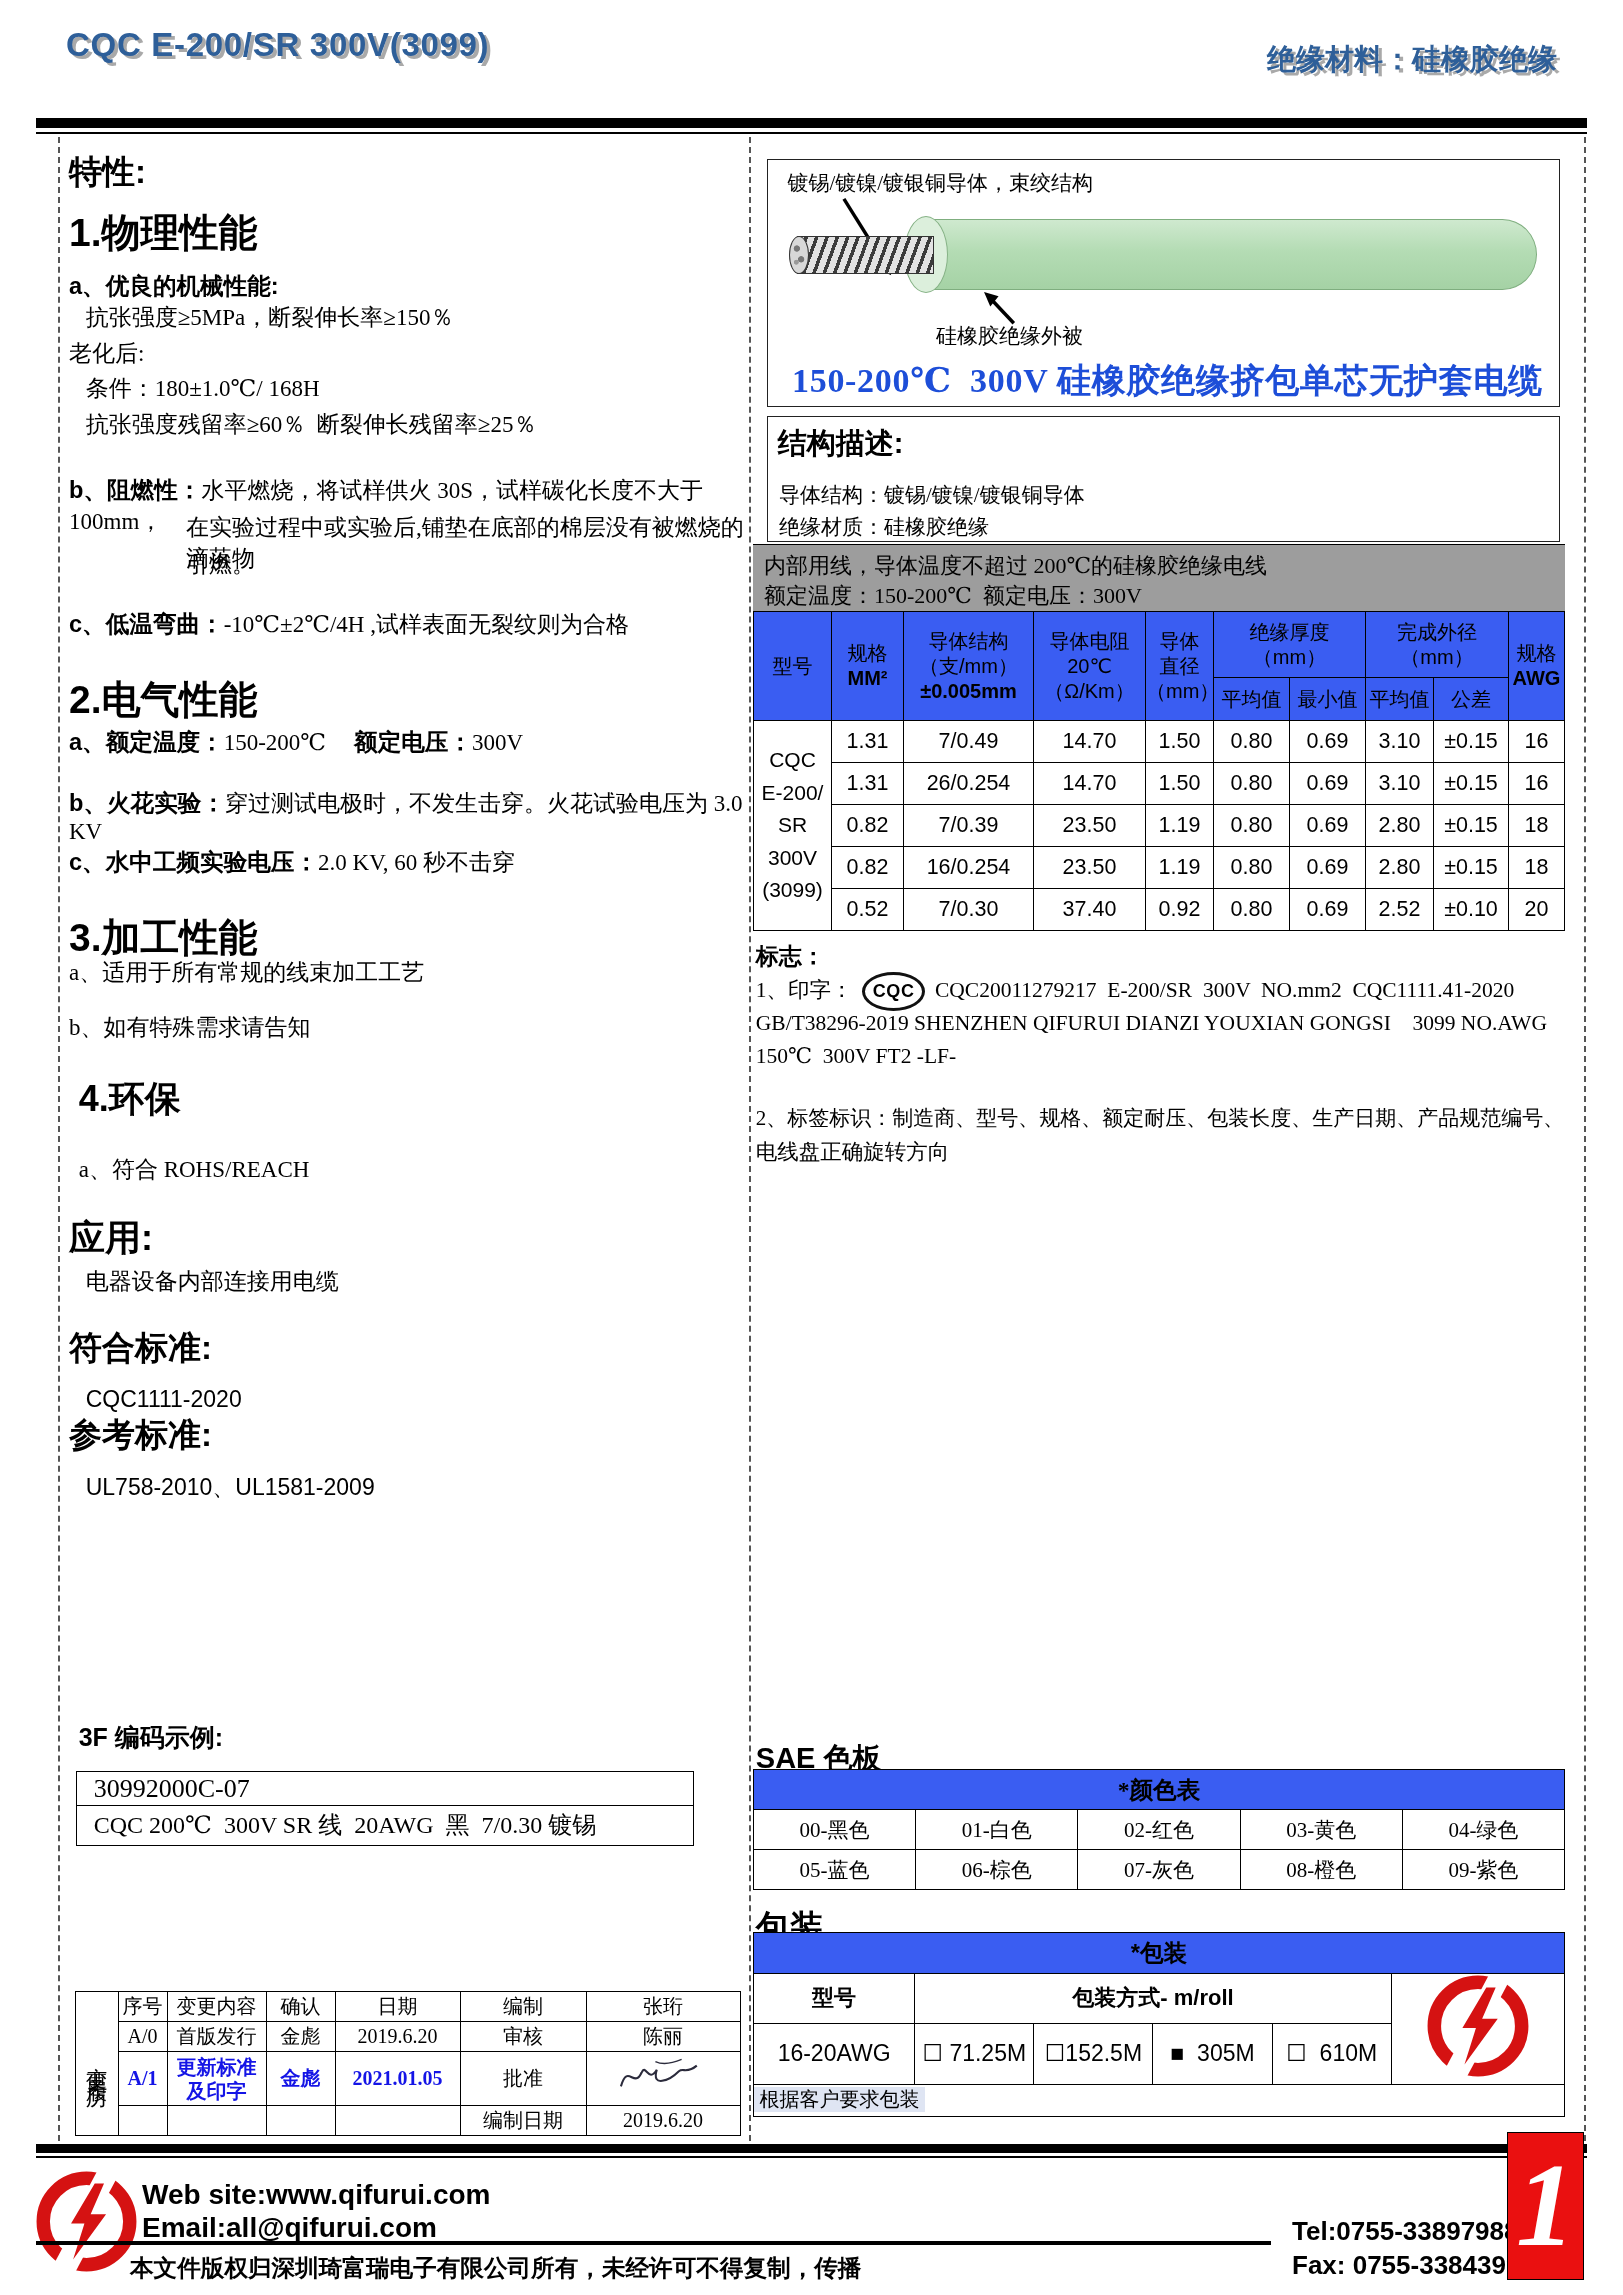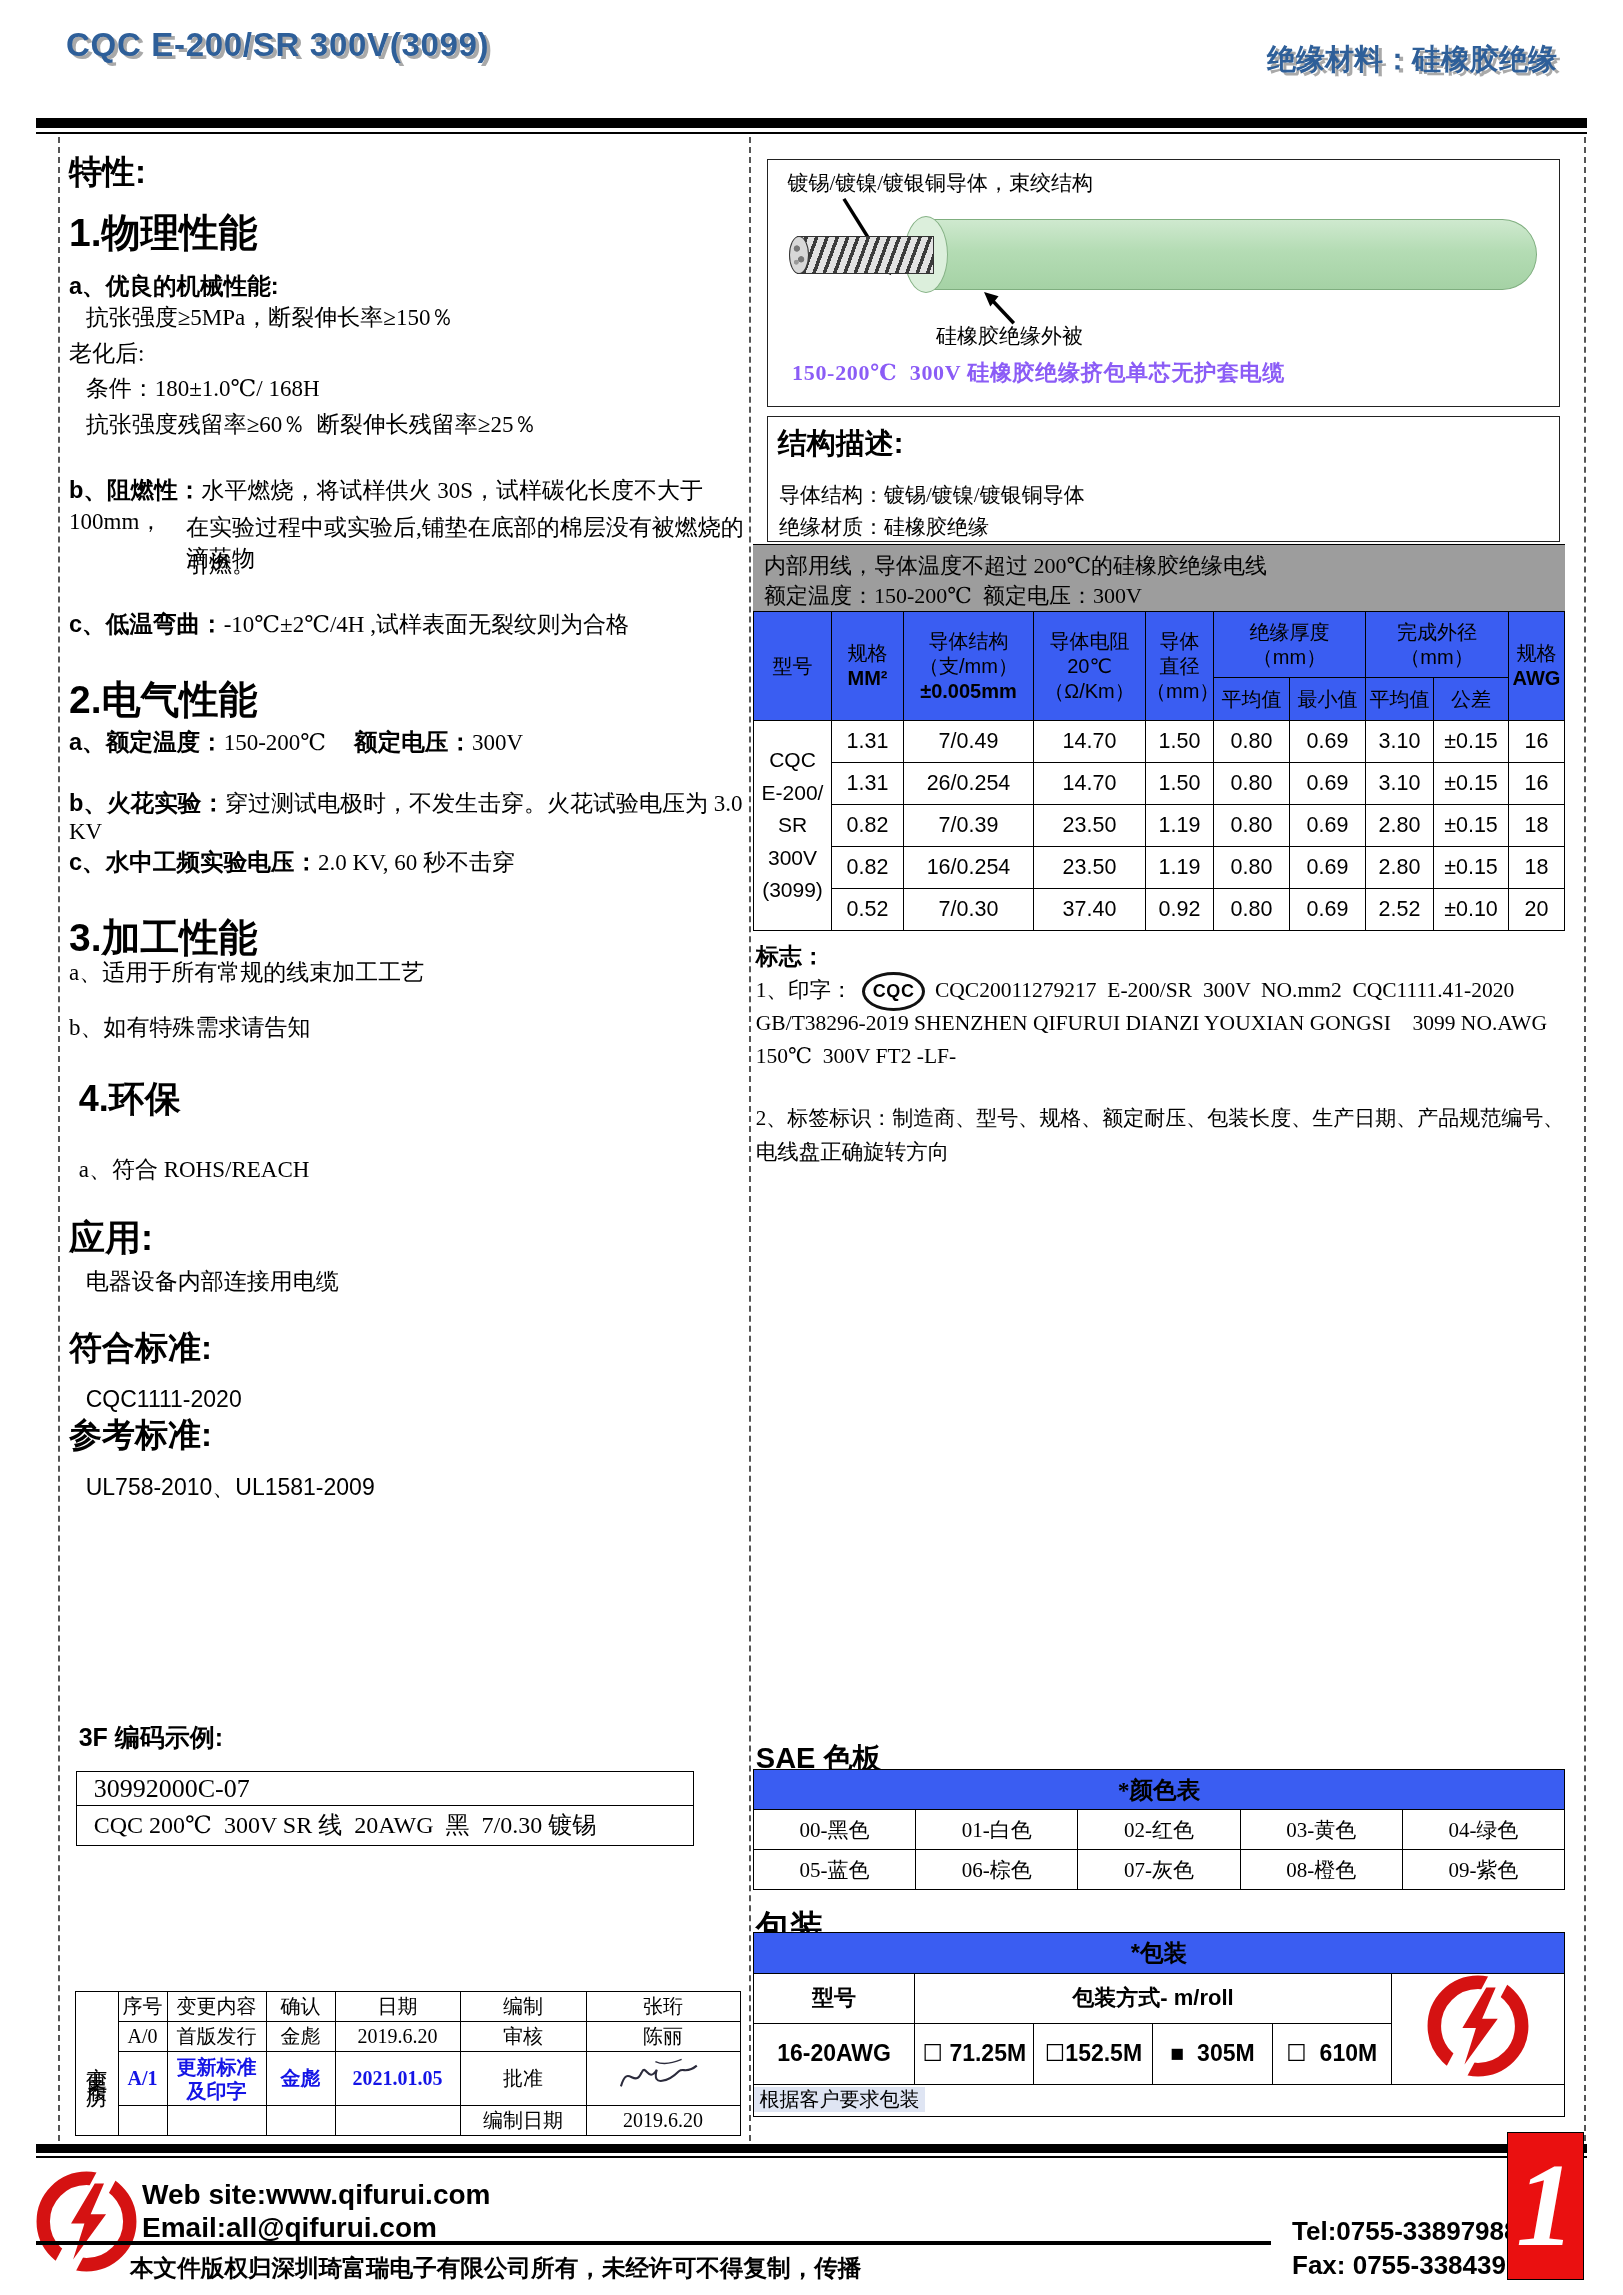--- a/index.html
+++ b/index.html
@@ -58,21 +58,21 @@
   .green-cap{left:136px;top:56px;width:42px;height:75px;background:#dcefdc;
       border:0.7px solid #86b286;border-radius:50%;}
   .cond{left:29px;top:76px;width:135px;height:36px;
       background:repeating-linear-gradient(110deg,#e3e3e3 0 6.2px,#3c3c3c 6.2px 9.7px);
       border:0.7px solid #333;}
   .cond-cap{left:21px;top:76px;width:18px;height:36px;background:
       radial-gradient(circle at 38% 32%,#777 2.8px,transparent 3.5px),
       radial-gradient(circle at 62% 62%,#777 2.8px,transparent 3.5px),
       radial-gradient(circle at 35% 70%,#999 2.1px,transparent 2.8px),#d8d8d8;
       border:0.7px solid #333;border-radius:50%;}
-  .figcaption{left:24px;top:198px;font-size:22px;font-weight:600;color:#8b5cf6;
+  .figcaption{left:24px;top:198px;font-size:34px;font-weight:600;color:#1d4ed8;
       font-family:"Liberation Serif","DejaVu Serif",serif;letter-spacing:0.7px;}
 
   .structbox{left:14px;top:274px;width:791px;height:124px;border:1.4px solid #222;}
   .structbox .hd{left:9.7px;top:7px;font-size:29px;font-weight:bold;}
   .structbox .l1{left:11px;top:64px;font-size:21px;}
   .structbox .l2{left:11px;top:96px;font-size:21px;}
 
   .band{left:0;top:402px;width:812px;height:67px;background:#9d9d9d;
         border-top:1.4px solid #000;}
   .band div{position:absolute;left:11px;font-size:22px;}
@@ -89,21 +89,21 @@
       width:57px;height:33px;border:3.5px solid #111;border-radius:50%;
       font-size:18px;font-weight:900;letter-spacing:0.7px;vertical-align:middle;margin:0 9.7px;}
 
   .ctab{left:0;top:1627px;width:812px;table-layout:fixed;}
   .ctab .hdr{background:#3a5df2;font-size:23.6px;font-weight:bold;height:39px;}
   .ctab td{height:39px;font-size:21px;font-family:"Liberation Serif","DejaVu Serif",serif;}
 
   .ptab{left:0;top:1790px;width:812px;table-layout:fixed;}
   .ptab .hdr{background:#3a5df2;font-size:23.6px;font-weight:bold;height:40px;}
   .ptab .lr td{height:44px;font-size:22px;font-weight:bold;}
-  .ptab .dr td{height:54px;font-size:23px;font-weight:bold;}
+  .ptab .dr td{height:54px;font-size:23px;font-weight:normal;}
   .ptab .nr td{height:30.5px;font-size:20px;text-align:left;font-weight:normal;
                font-family:"Liberation Serif","DejaVu Serif",serif;}
   .ptab .note-hl{background:#dfe5f3;padding:1.4px 5.6px;}
 
   
   .fbar1{left:36px;top:2144px;width:1551px;height:9px;background:#000;}
   .fbar2{left:36px;top:2156px;width:1551px;height:2.1px;background:#000;}
   .fline3{left:36px;top:2241px;width:1235px;height:3.5px;background:#000;}
   .fweb{left:142px;top:2179px;font-size:28px;font-weight:bold;}
   .femail{left:142px;top:2212px;font-size:28px;font-weight:bold;}

